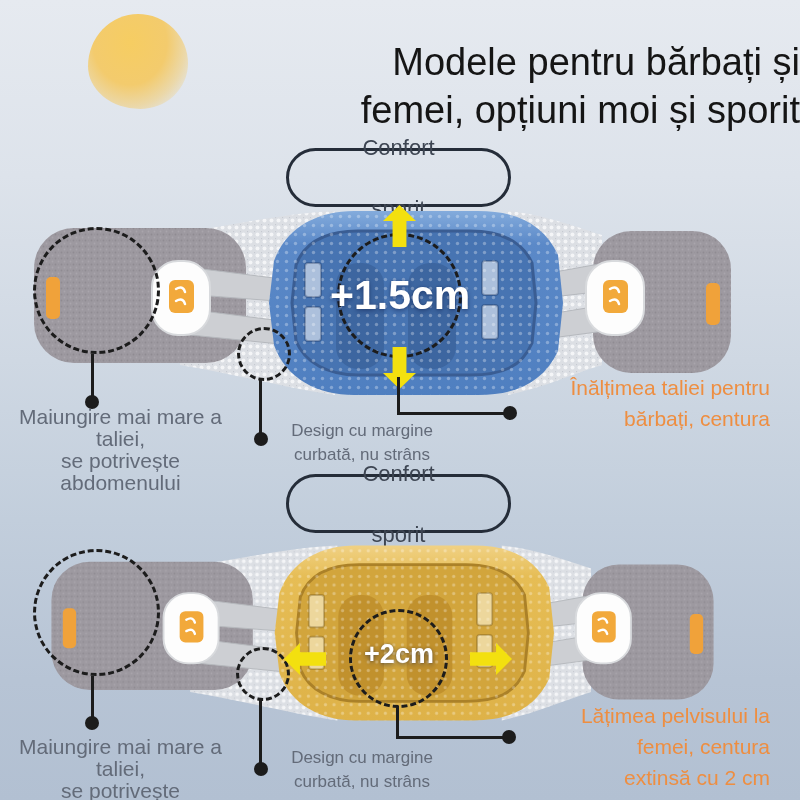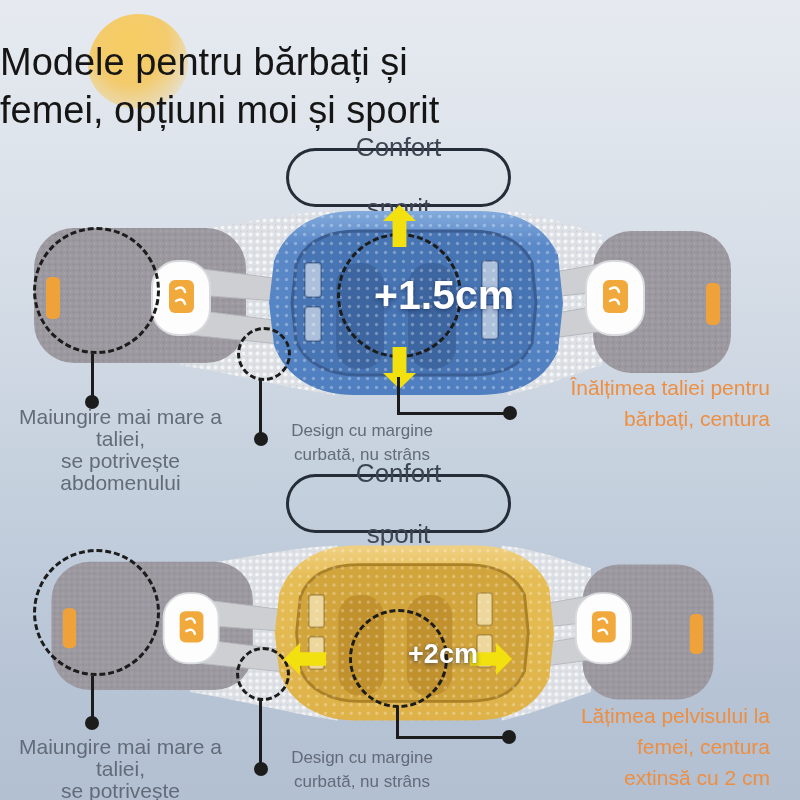--- a/index.html
+++ b/index.html
@@ -7,27 +7,27 @@
     position:relative;width:800px;height:800px;overflow:hidden;
     font-family:"Liberation Sans","DejaVu Sans",sans-serif;
     background:linear-gradient(180deg,#e6eaf0 0%,#dde3eb 22%,#cfd8e3 45%,#c2cedc 65%,#b7c4d5 85%,#b2c0d2 100%);
   }
   
   .blob{
     position:absolute;left:88px;top:14px;width:100px;height:95px;border-radius:50% 50% 48% 52%/55% 52% 48% 45%;
     background:radial-gradient(ellipse at 42% 30%, #f6cd62 0%, #f3cb6d 45%, rgba(243,204,112,0.55) 68%, rgba(243,204,112,0) 88%);
   }
   .title{
-    position:absolute;left:0;top:38px;width:100%;text-align:left;
+    position:absolute;left:0;top:38px;width:100%;text-align:right;
     color:var(--title-black,#151515);font-size:38px;line-height:48px;letter-spacing:0;
   }
   .badge{
     position:absolute;width:219px;height:53px;border:3px solid var(--badge-border,#252d39);
     border-radius:30px;display:flex;flex-direction:column;align-items:center;justify-content:center;
-    color:#3d4552;font-size:26px;line-height:25px;background:transparent;gap:36px;
+    color:#3d4552;font-size:22px;line-height:25px;background:transparent;gap:36px;
   }
   .badge.top{left:286px;top:148px;}
   .badge.bottom{left:286px;top:474px;}
   .beltsvg{position:absolute;}
   .beltsvg.top{left:30px;top:203px;width:705px;height:200px;}
   .beltsvg.bottom{left:30px;top:538px;width:705px;height:190px;}
   
   .dash{position:absolute;border:3px dashed #1c1c1c;border-radius:50%;box-sizing:border-box;background:transparent;}
   
   .vline,.hline{position:absolute;background:#1c1c1c;}
@@ -36,21 +36,20 @@
   .dot{position:absolute;width:14px;height:14px;border-radius:50%;background:#1c1c1c;}
   
   .arr{position:absolute;background:var(--arrow-yellow,#f3e00f);filter:drop-shadow(0 1px 1px rgba(60,60,0,.35));}
   .arr.up{clip-path:polygon(50% 0,100% 38%,71% 38%,71% 100%,29% 100%,29% 38%,0 38%);}
   .arr.down{clip-path:polygon(50% 100%,100% 62%,71% 62%,71% 0,29% 0,29% 62%,0 62%);}
   .arr.left{clip-path:polygon(0 50%,38% 0,38% 29%,100% 29%,100% 71%,38% 71%,38% 100%);}
   .arr.right{clip-path:polygon(100% 50%,62% 0,62% 29%,0 29%,0 71%,62% 71%,62% 100%);}
   .measure{
     position:absolute;text-align:center;color:#ffffff;font-weight:bold;
     text-shadow:0 2px 5px rgba(10,25,70,.45), 0 0 2px rgba(10,25,70,.3);
-    margin-left:44px;
   }
   .measure.m1{left:330px;top:272px;width:140px;font-size:41px;}
   .measure.m2{left:340px;top:639px;width:118px;font-size:27px;}
   .note{position:absolute;text-align:center;color:var(--text-gray,#636b79);}
   .note.small{font-size:21px;line-height:22px;}
   .note.mid{font-size:17px;line-height:24px;}
   .note.orange{color:var(--accent-orange,#ee8e41);font-size:21px;line-height:31px;text-align:right;}
 </style>
 </head>
 <body>

